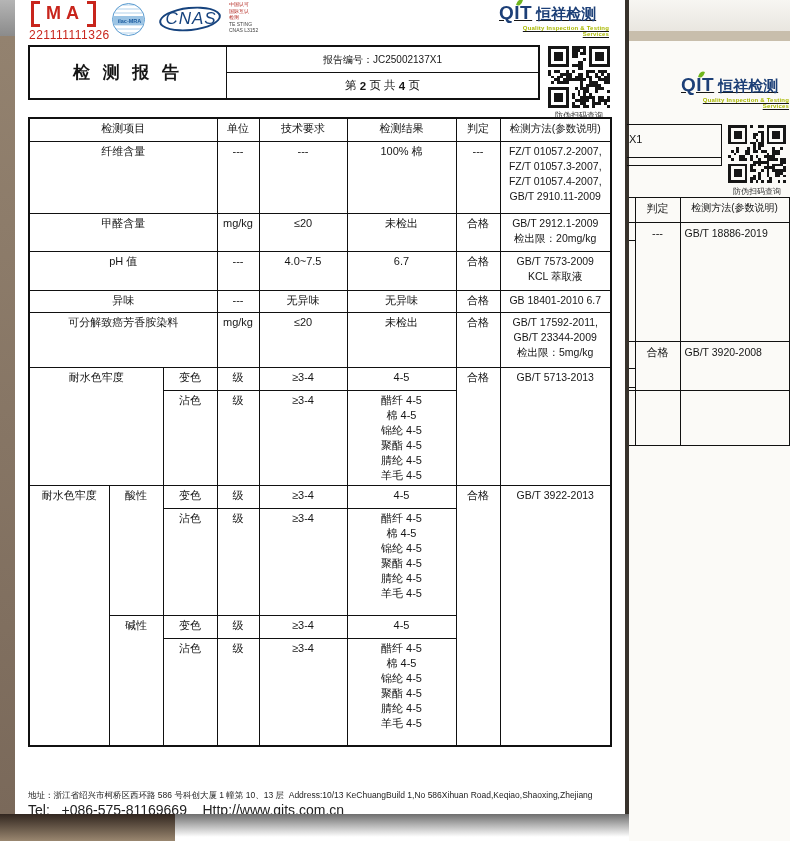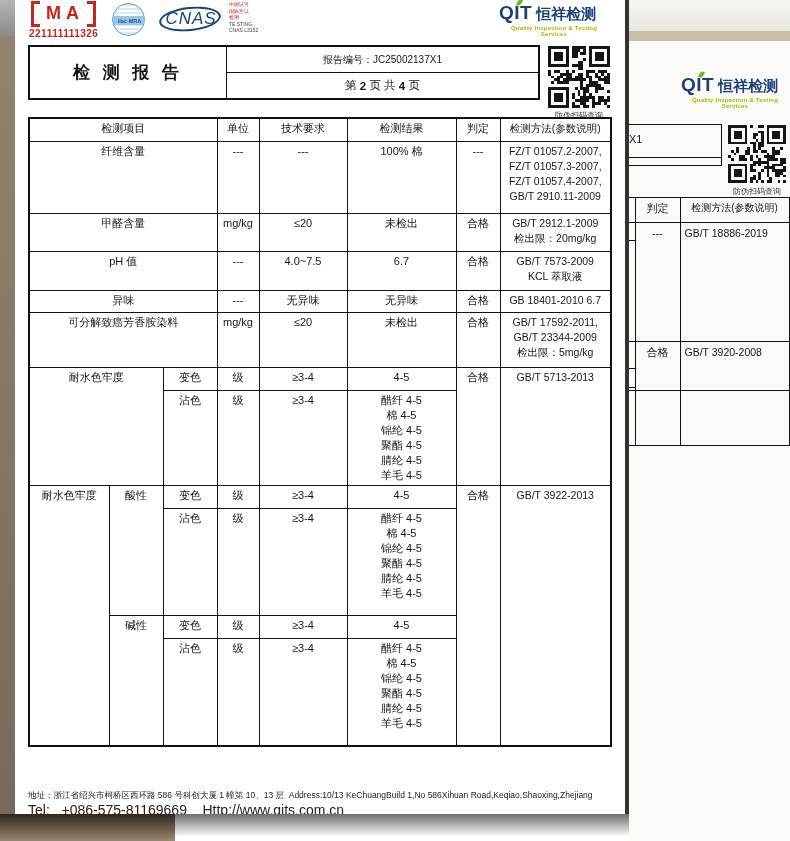--- a/index.html
+++ b/index.html
@@ -20,34 +20,34 @@
   .right-page{left:629px;top:0;width:161px;height:841px;background:#fbfaf7;}
   .rp-top{left:0;top:0;width:161px;height:31px;background:linear-gradient(180deg,#f7f6f2,#e9e6e0);}
   .rp-band{left:0;top:31px;width:161px;height:10px;background:#c8beac;}
 
   
   .ma{left:16px;top:0px;height:27px;display:flex;align-items:center;}
   .ma .br{width:9px;height:26px;border:3px solid #c8251c;}
   .ma .br.l{border-right:none;}
   .ma .br.r{border-left:none;}
   .ma .txt{font-size:18px;font-weight:bold;color:#c8251c;letter-spacing:5px;padding:0 3px 0 6px;}
-  .ma-num{left:14px;top:28px;width:80px;font-size:10px;color:#c8251c;letter-spacing:.5px;font-weight:bold;}
+  .ma-num{left:14px;top:28px;width:80px;font-size:12px;color:#c8251c;letter-spacing:.5px;font-weight:normal;}
   .ilac{left:97px;top:3px;width:33px;height:33px;border-radius:50%;border:1.5px solid #5a9bd0;
         background:repeating-linear-gradient(180deg,#d8e8f5 0 2px,#ffffff 2px 4px);overflow:hidden;}
   .ilac .band{position:absolute;left:0;top:12px;width:33px;height:9px;background:#9cc4e4;
         display:flex;align-items:center;justify-content:center;font-size:5.5px;font-weight:bold;color:#1d5da0;}
   .cnas{left:142px;top:5px;width:68px;height:28px;display:flex;align-items:center;justify-content:center;}
   .cnas .oval{position:absolute;left:2px;top:2px;width:62px;height:24px;border:2px solid #16437e;border-radius:50%;transform:rotate(-6deg);}
   .cnas .txt{font-size:17px;font-weight:normal;font-style:italic;color:#16437e;letter-spacing:1px;z-index:1;background:transparent;}
   .cnas-cap{left:214px;top:1px;width:50px;font-size:5px;line-height:6.5px;}
   .cnas-cap .red{color:#b2241c;}
   .cnas-cap .dk{color:#444;}
 
   
-  .qit-logo{text-align:center;}
+  .qit-logo{text-align:right;text-decoration:underline;}
   .qit-row{display:flex;align-items:baseline;gap:4px;}
   .qit-mark{position:relative;font-size:19px;font-weight:bold;color:#1c3f77;letter-spacing:.5px;}
   .qit-mark .leaf{position:absolute;left:53%;top:-3px;width:5px;height:7px;background:#6fb51e;
                   border-radius:80% 0 80% 0;transform:rotate(18deg);}
   .qit-cn{font-size:15px;font-weight:bold;color:#1c3f77;}
   .qit-sub{font-size:6px;color:#a9b800;font-weight:bold;margin-top:1px;letter-spacing:.2px;}
   .qit-main{left:484px;top:2px;width:110px;}
   .rp-qit{left:52px;top:74px;width:108px;}
 
   

